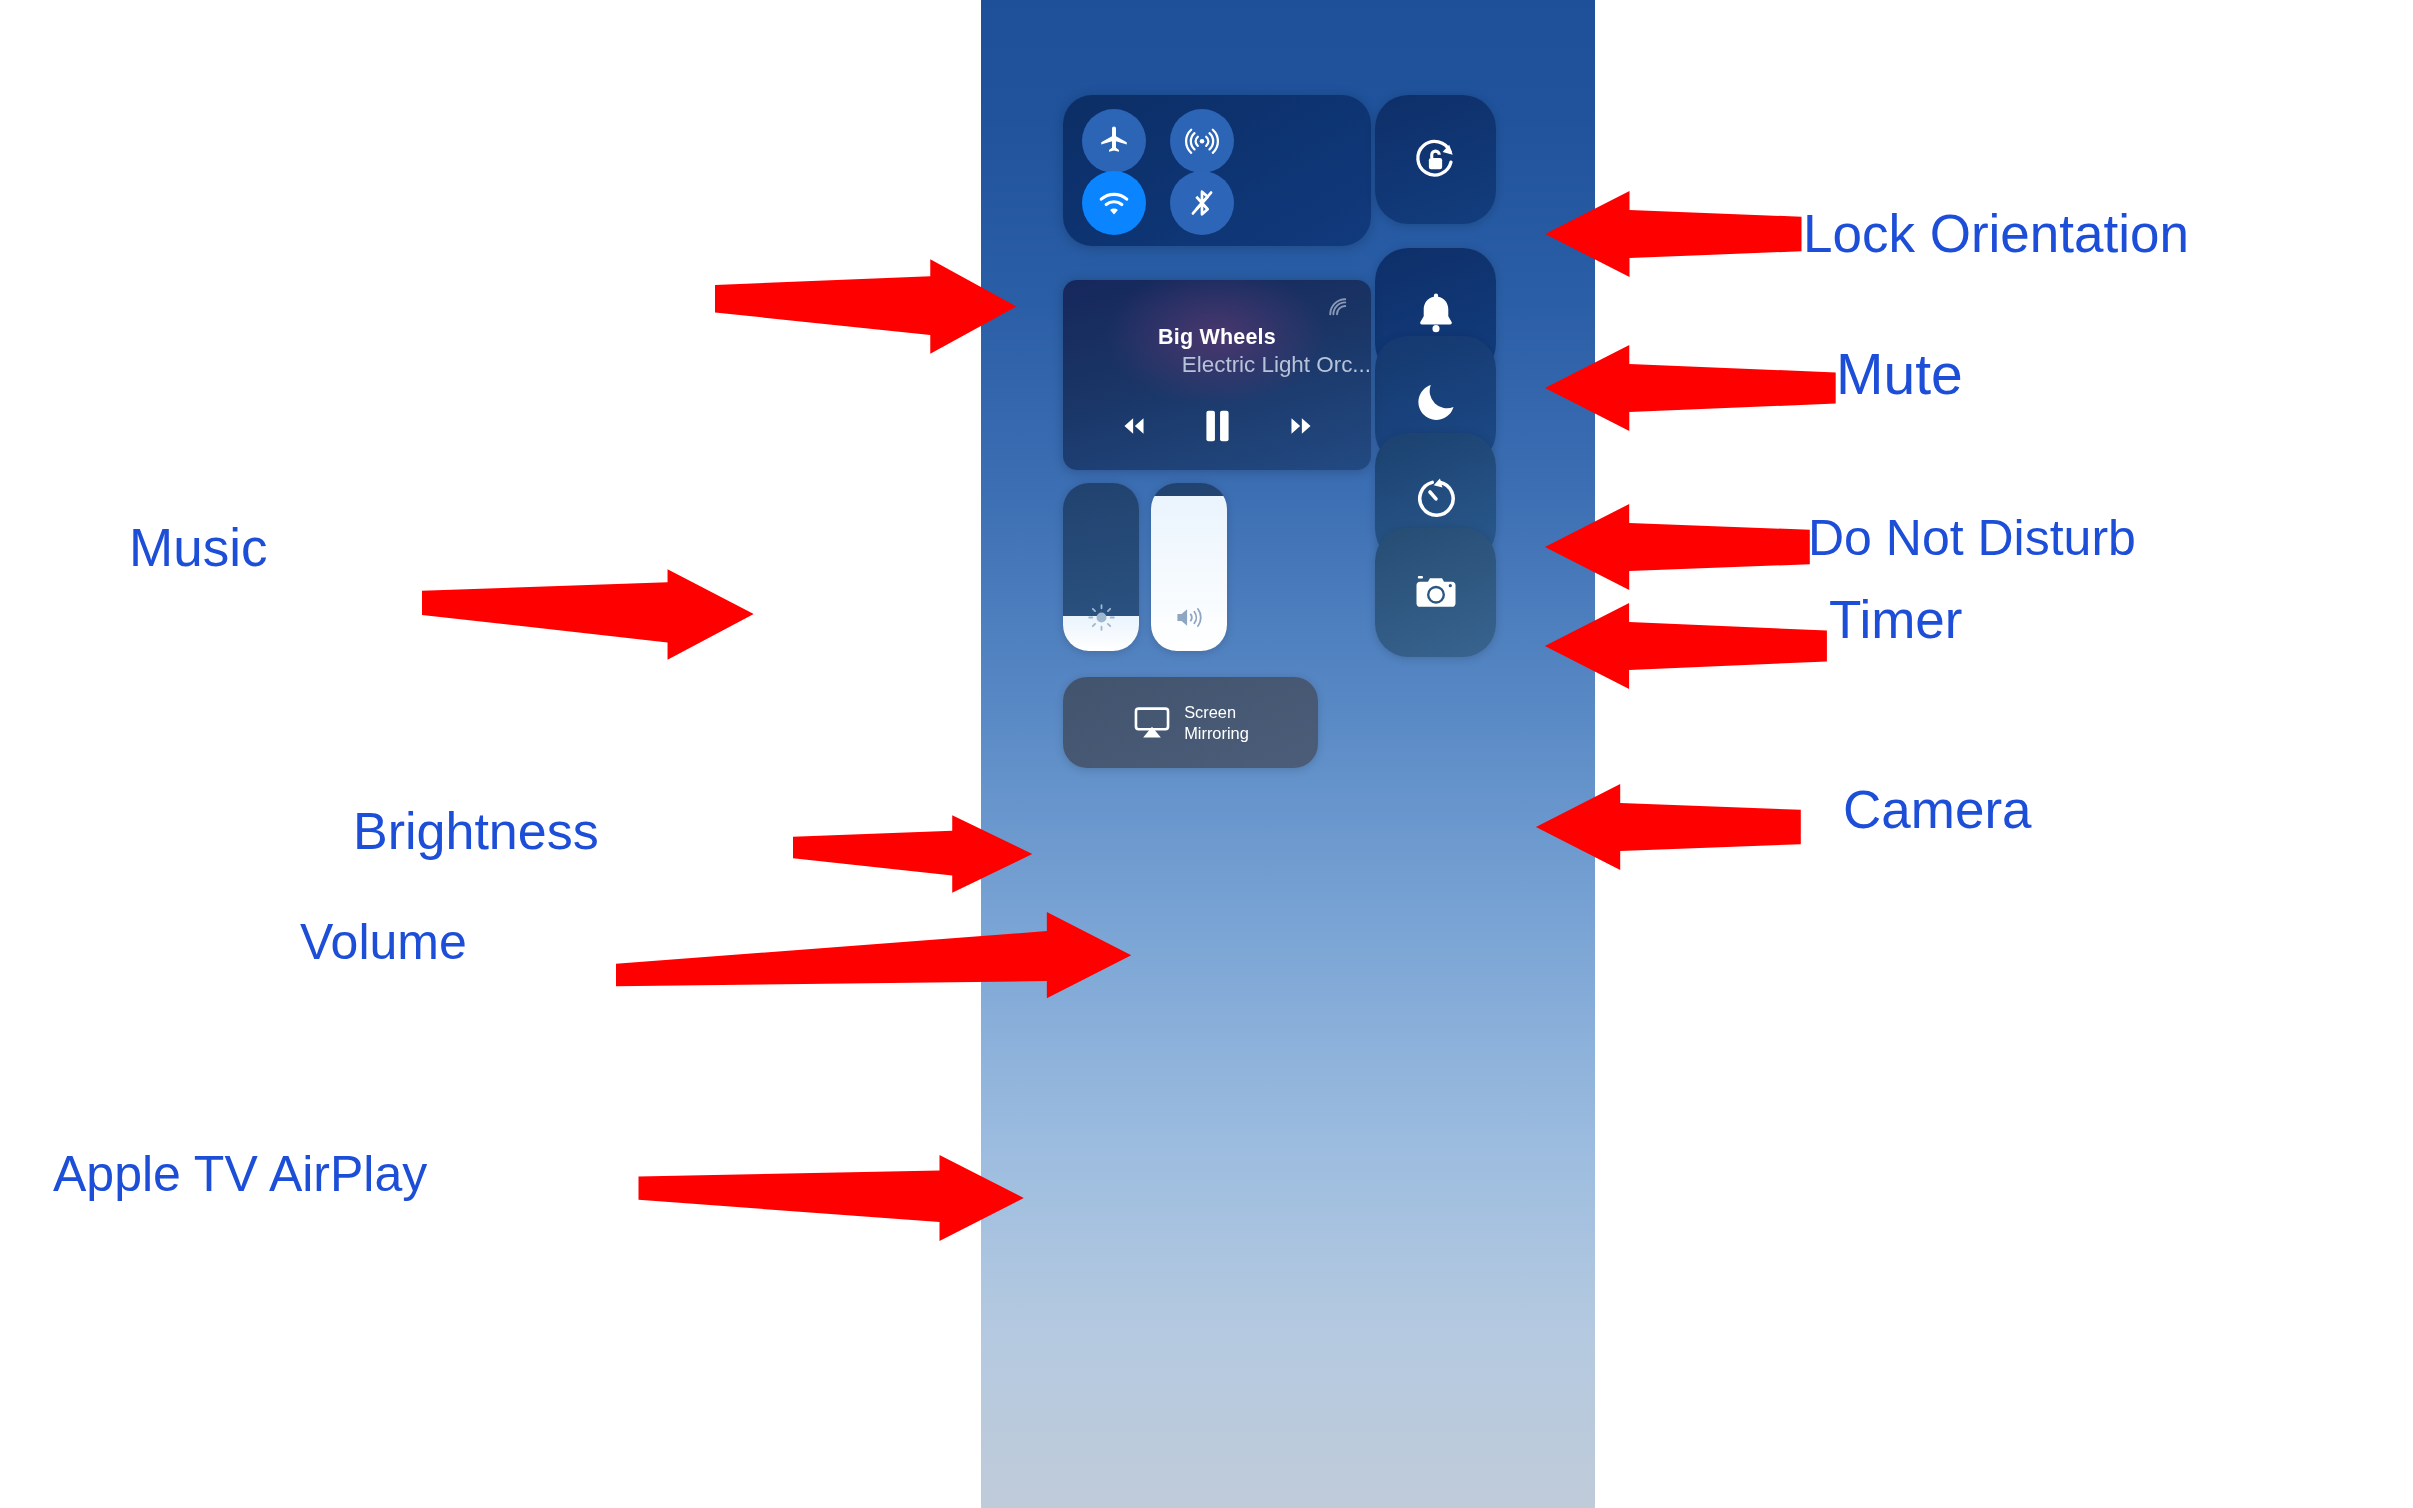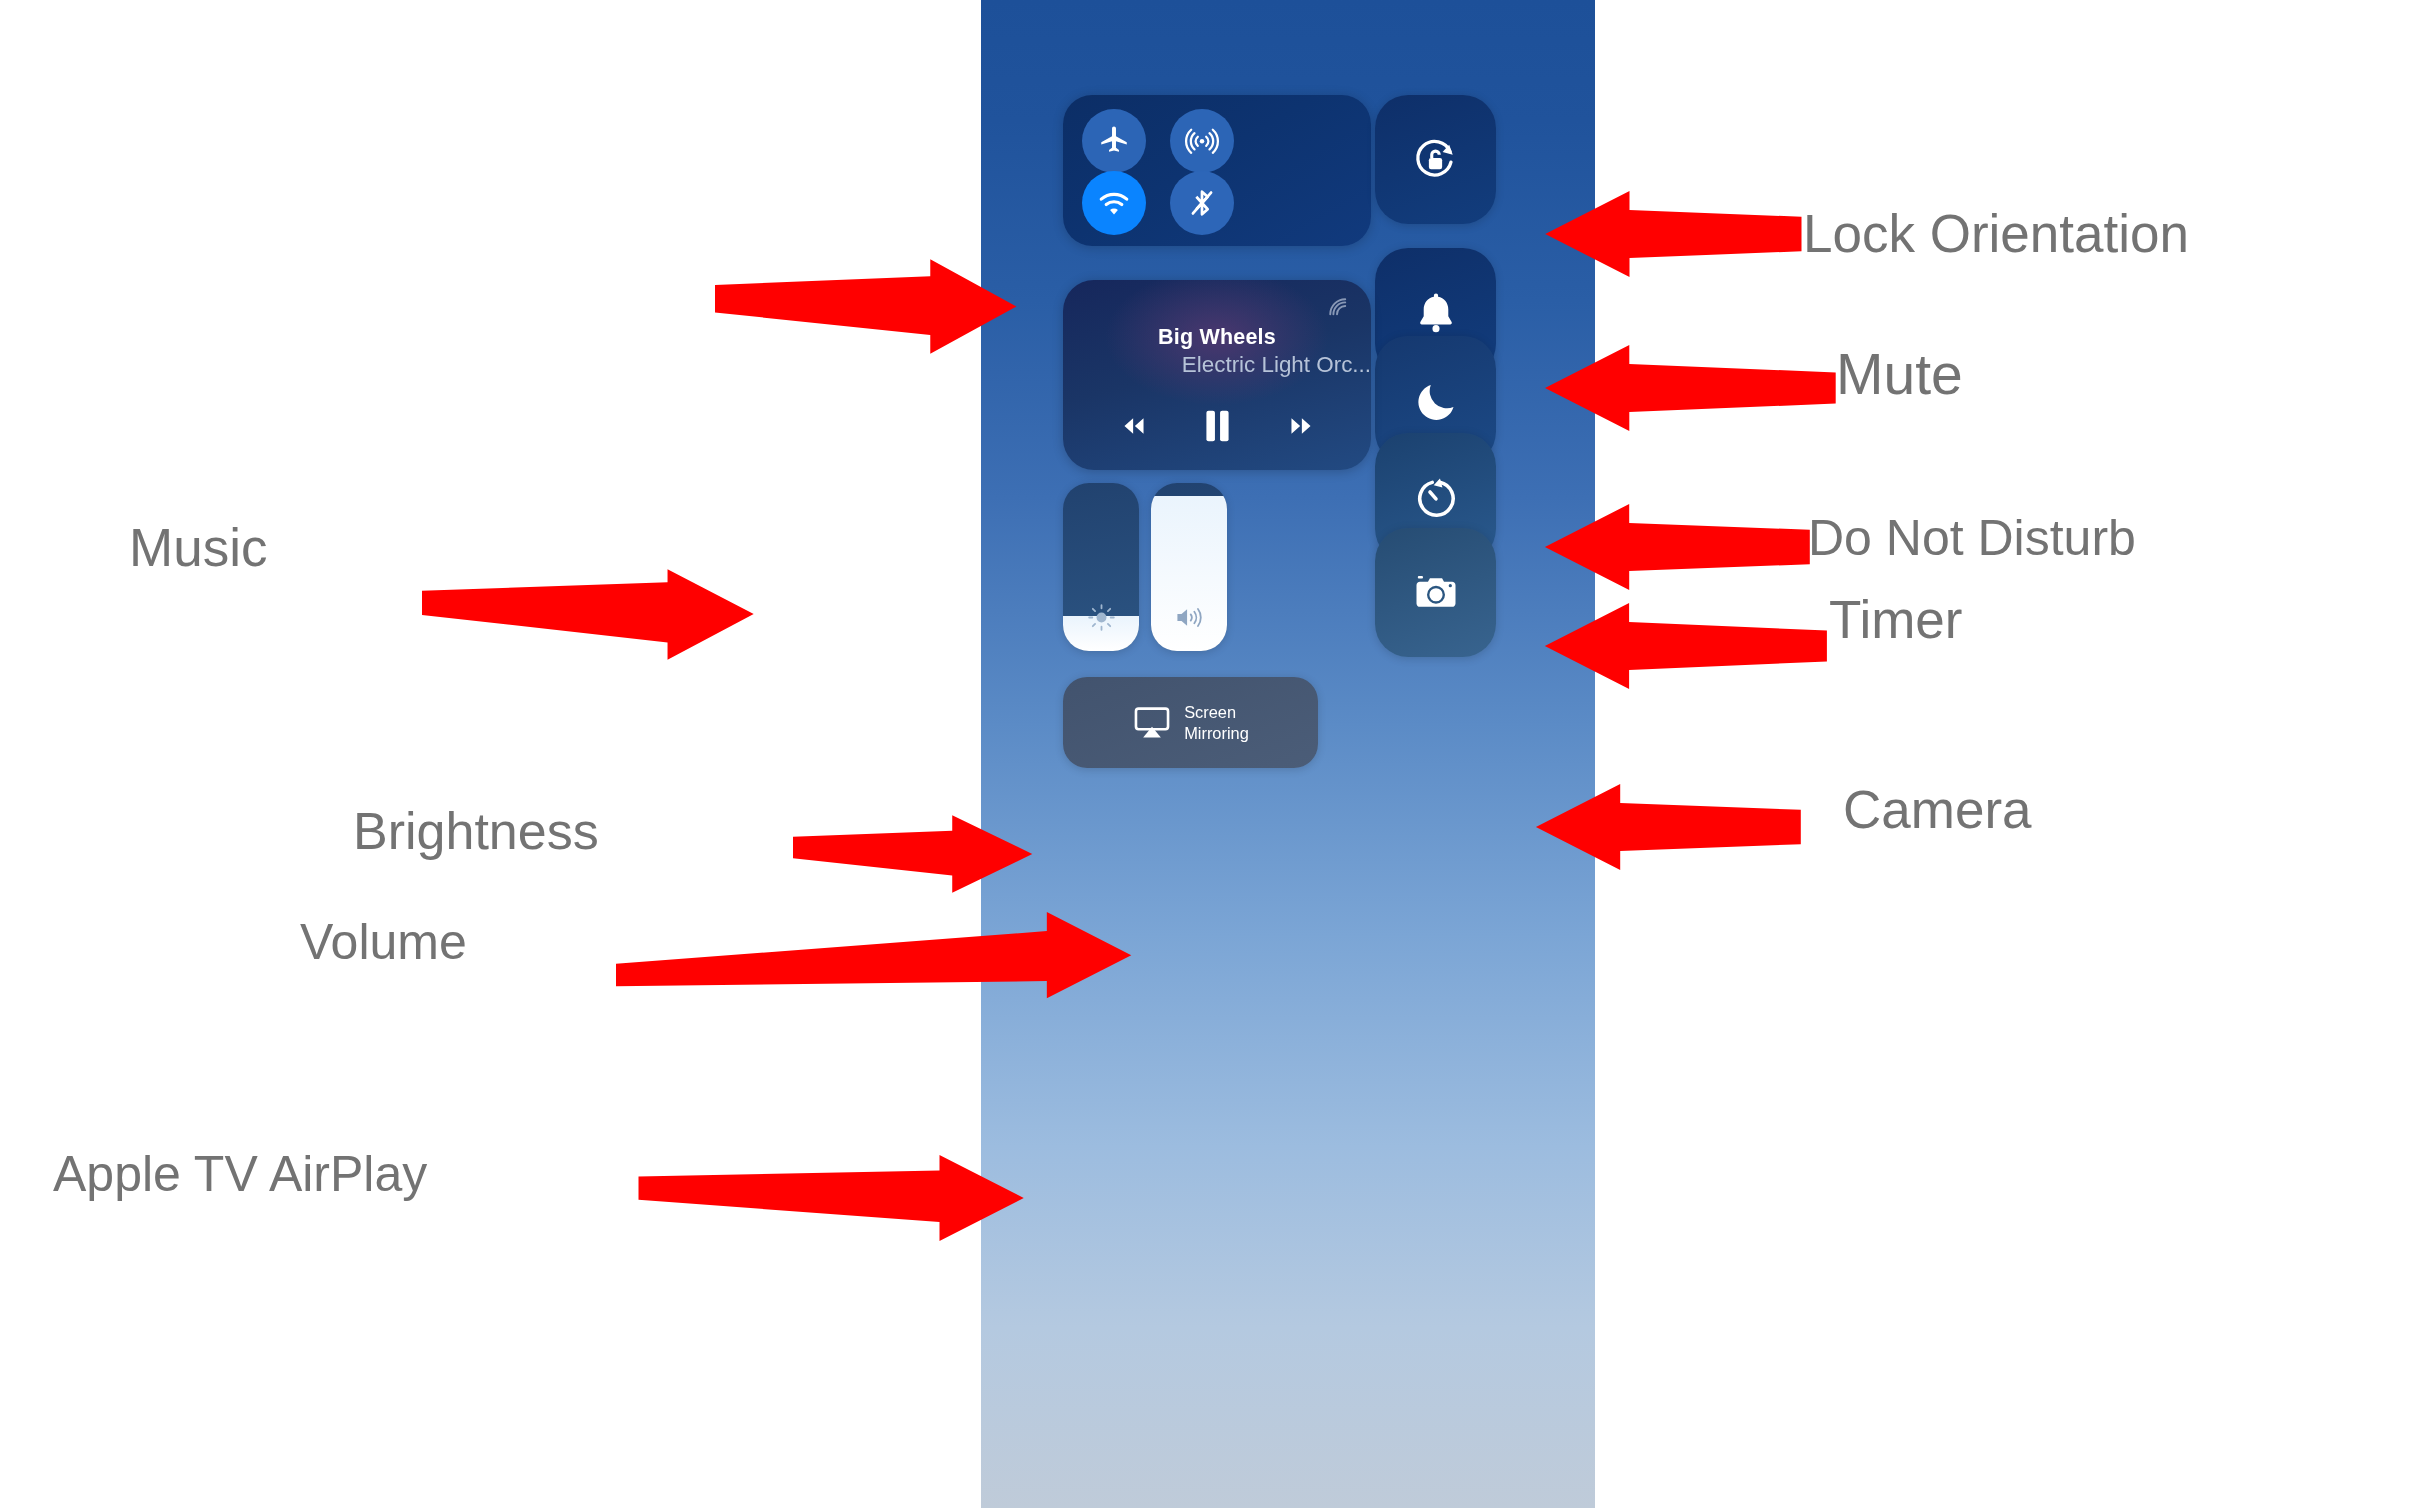--- a/index.html
+++ b/index.html
@@ -34,21 +34,21 @@
     display:flex;align-items:center;justify-content:center;
     box-shadow:0 1.7px 8.6px rgba(0,0,0,.15);
   }
   .sq-dark{background:linear-gradient(160deg,#0e2f69 0%,#123d7d 100%);}
   .sq-dark2{background:linear-gradient(160deg,#15386f 0%,#1c4a86 100%);}
   .sq-dark3{background:linear-gradient(160deg,#1b416f 0%,#2a5a8e 100%);}
   .sq-dark4{background:linear-gradient(160deg,#264c73 0%,#38648f 100%);}
 
   
   #music{
-    left:82px; top:280px; width:308px; height:190px; border-radius:31px;
+    left:82px; top:280px; width:308px; height:190px; border-radius:14px;
     background:
       radial-gradient(ellipse 155px 95px at 50% 30%, rgba(83,56,112,.85) 0%, rgba(40,45,95,0) 72%),
       linear-gradient(165deg,#16275c 0%,#1a3566 45%,#224a82 100%);
     box-shadow:0 1.7px 10.3px rgba(0,0,0,.2);
     overflow:hidden;
   }
   #mTitle{position:absolute;left:0;right:0;top:45px;text-align:center;
           color:#fff;font-size:21.5px;font-weight:bold;letter-spacing:0.2px;}
   #mArtist{position:absolute;left:0;right:0;top:72px;text-align:right;
            color:#b6c3d8;font-size:22.4px;}
@@ -70,21 +70,21 @@
   
   #mirror{
     left:82px; top:677px; width:255px; height:91px; border-radius:24px;
     background:linear-gradient(160deg,#42536e 0%,#4b5d78 100%);
     display:flex;align-items:center;justify-content:center;gap:12px;
     box-shadow:0 1.7px 8.6px rgba(0,0,0,.15);
   }
   #mirrorLabel{color:#fff;font-size:16.4px;line-height:1.22;}
 
   
-  .annot{position:absolute;color:#737373;white-space:pre;line-height:1.12;}
+  .annot{position:absolute;color:#1d4ed8;white-space:pre;line-height:1.12;}
   .arrow{position:absolute;}
   .ann-lbl-multi{font-size:41px;text-align:center;}
 </style>
 </head>
 <body>
 
 <div id="phone">
 
   <div id="connGroup" class="tile">
     <div class="circBtn circ-off" style="left:19px;top:13.8px;">

